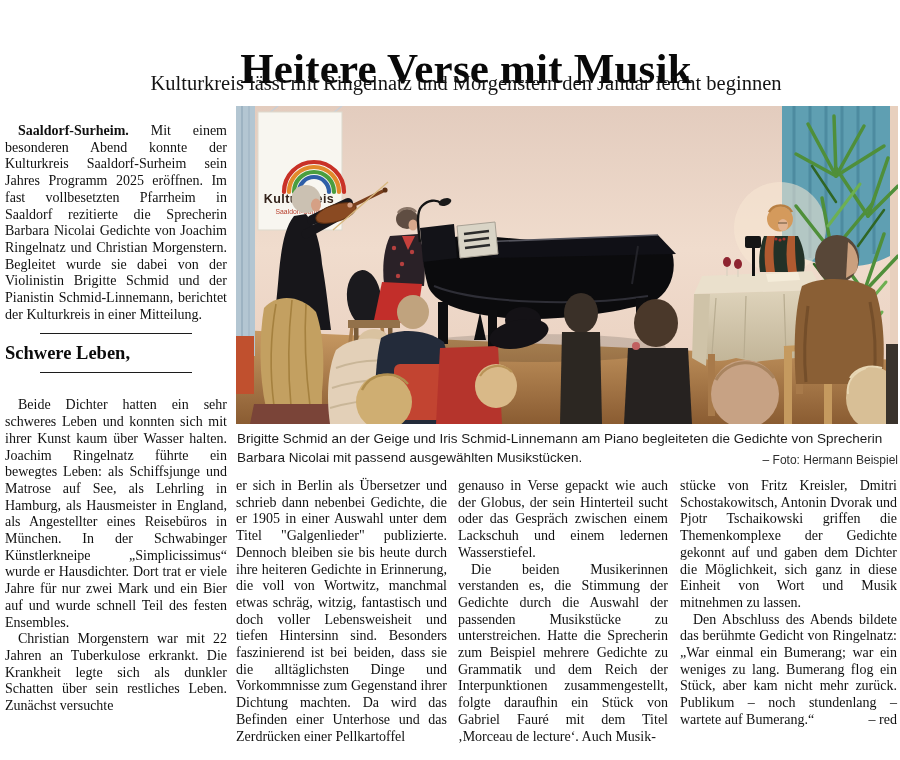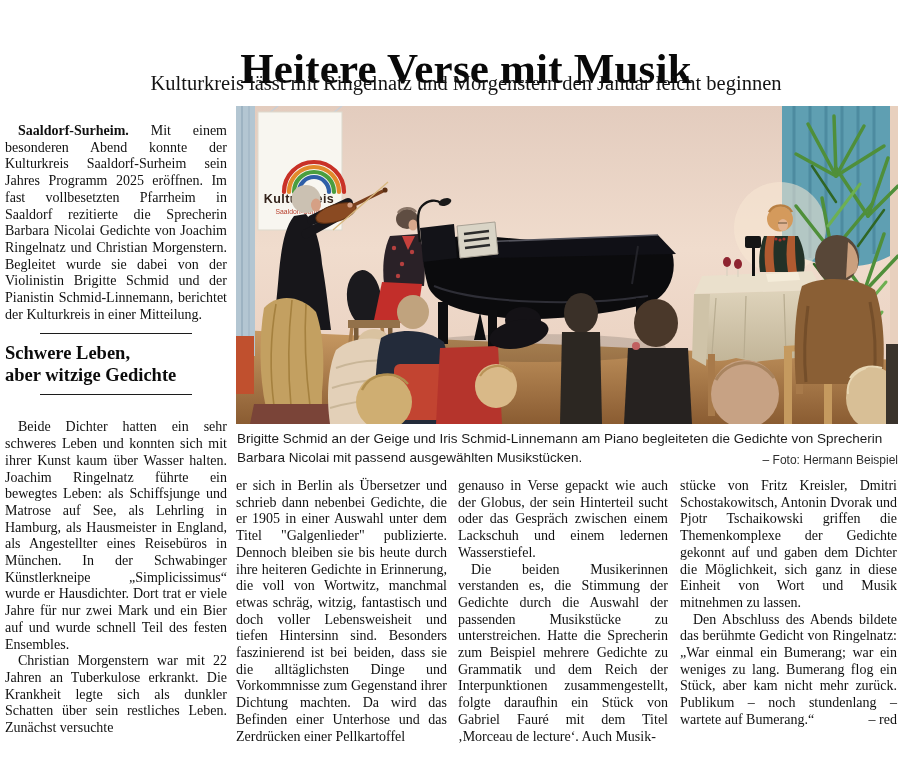--- a/index.html
+++ b/index.html
@@ -50,21 +50,20 @@
 
 <h1 class="headline">Heitere Verse mit Musik</h1>
 <h2 class="subheadline">Kulturkreis lässt mit Ringelnatz und Morgenstern den Januar leicht beginnen</h2>
 
 <div id="col1" class="col">
   <p><b class="dateline">Saaldorf-Surheim.</b><span> Mit einem besonderen Abend konnte der Kulturkreis Saaldorf-Surheim sein Jahres Programm 2025 eröffnen. Im fast vollbesetzten Pfarrheim in Saaldorf rezitierte die Sprecherin Barbara Nicolai Gedichte von Joachim Ringelnatz und Christian Morgenstern. Begleitet wurde sie dabei von der Violinistin Brigitte Schmid und der Pianistin Schmid-Linnemann, berichtet der Kulturkreis in einer Mitteilung.</span></p>
   <div class="crosshead">
     <div class="rule"></div>
     <div class="crosshead-text">
       <span>Schwere Leben,</span><br>
-      <span>aber witzige Gedichte</span>
     </div>
     <div class="rule"></div>
   </div>
   <p>Beide Dichter hatten ein sehr schweres Leben und konnten sich mit ihrer Kunst kaum über Wasser halten. Joachim Ringelnatz führte ein bewegtes Leben: als Schiffsjunge und Matrose auf See, als Lehrling in Hamburg, als Hausmeister in England, als Angestellter eines Reisebüros in München. In der Schwabinger Künstlerkneipe „Simplicissimus“ wurde er Hausdichter. Dort trat er viele Jahre für nur zwei Mark und ein Bier auf und wurde schnell Teil des festen Ensembles.</p>
   <p>Christian Morgenstern war mit 22 Jahren an Tuberkulose erkrankt. Die Krankheit legte sich als dunkler Schatten über sein restliches Leben. Zunächst versuchte</p>
 </div>
 
 <div class="photo-frame">
 <svg width="662" height="318" viewBox="0 0 662 318" xmlns="http://www.w3.org/2000/svg">
   <defs>

